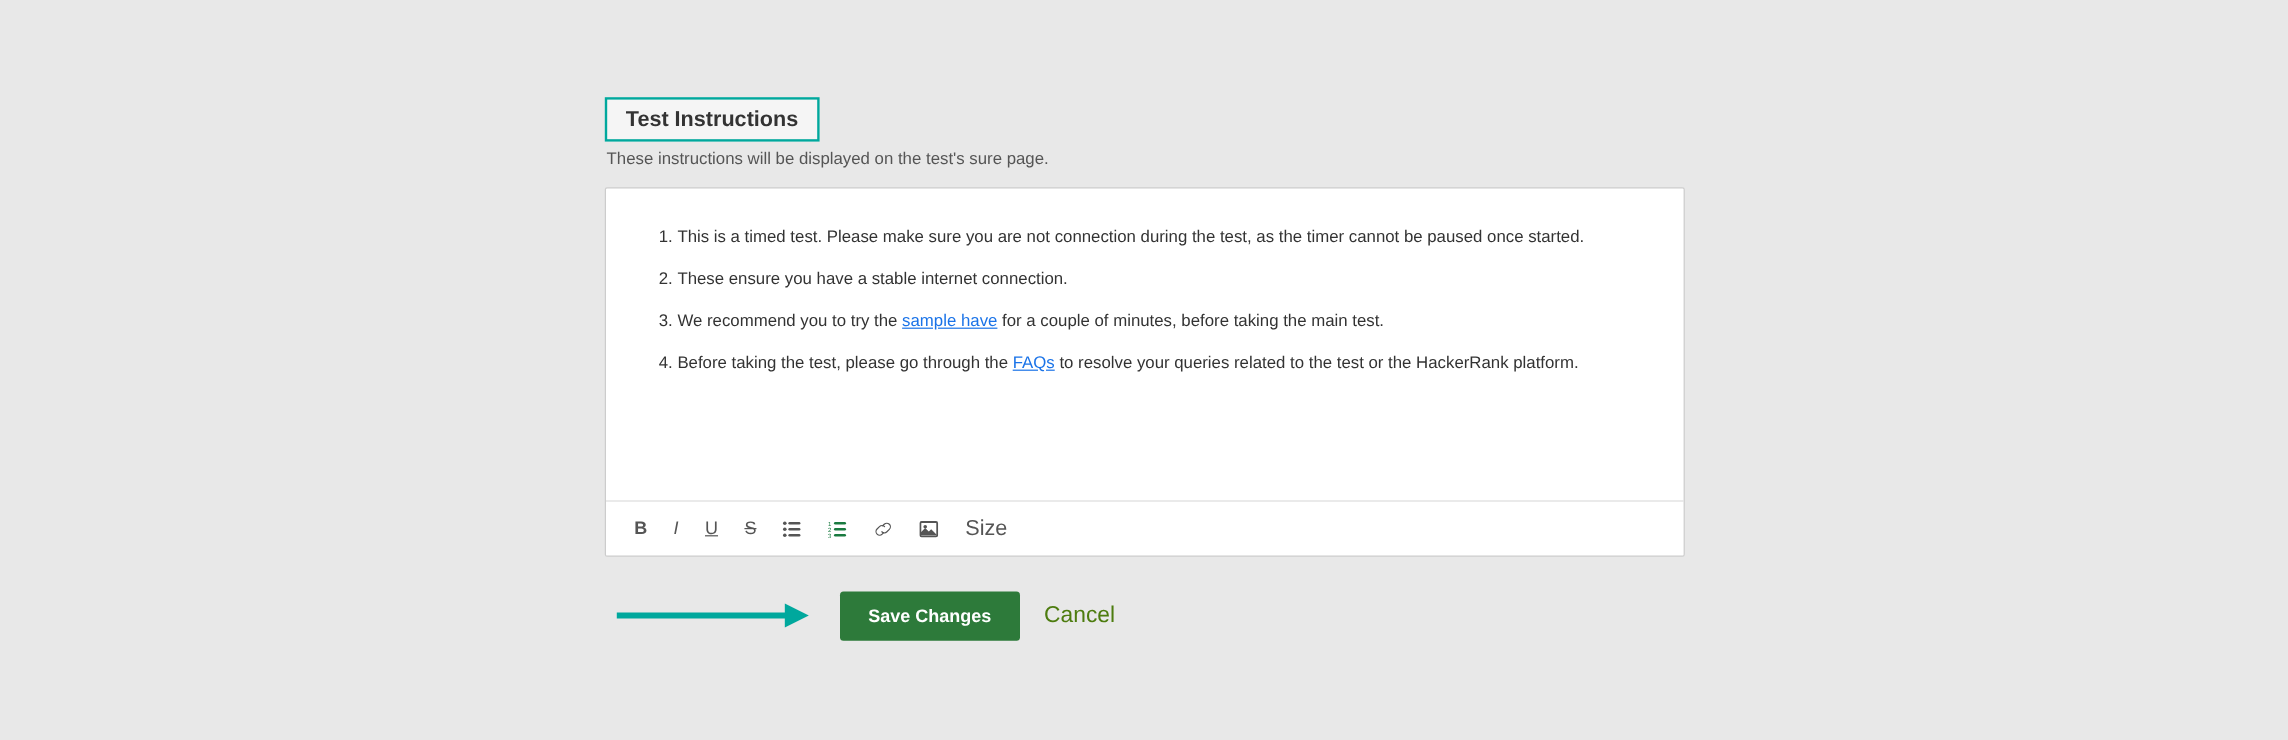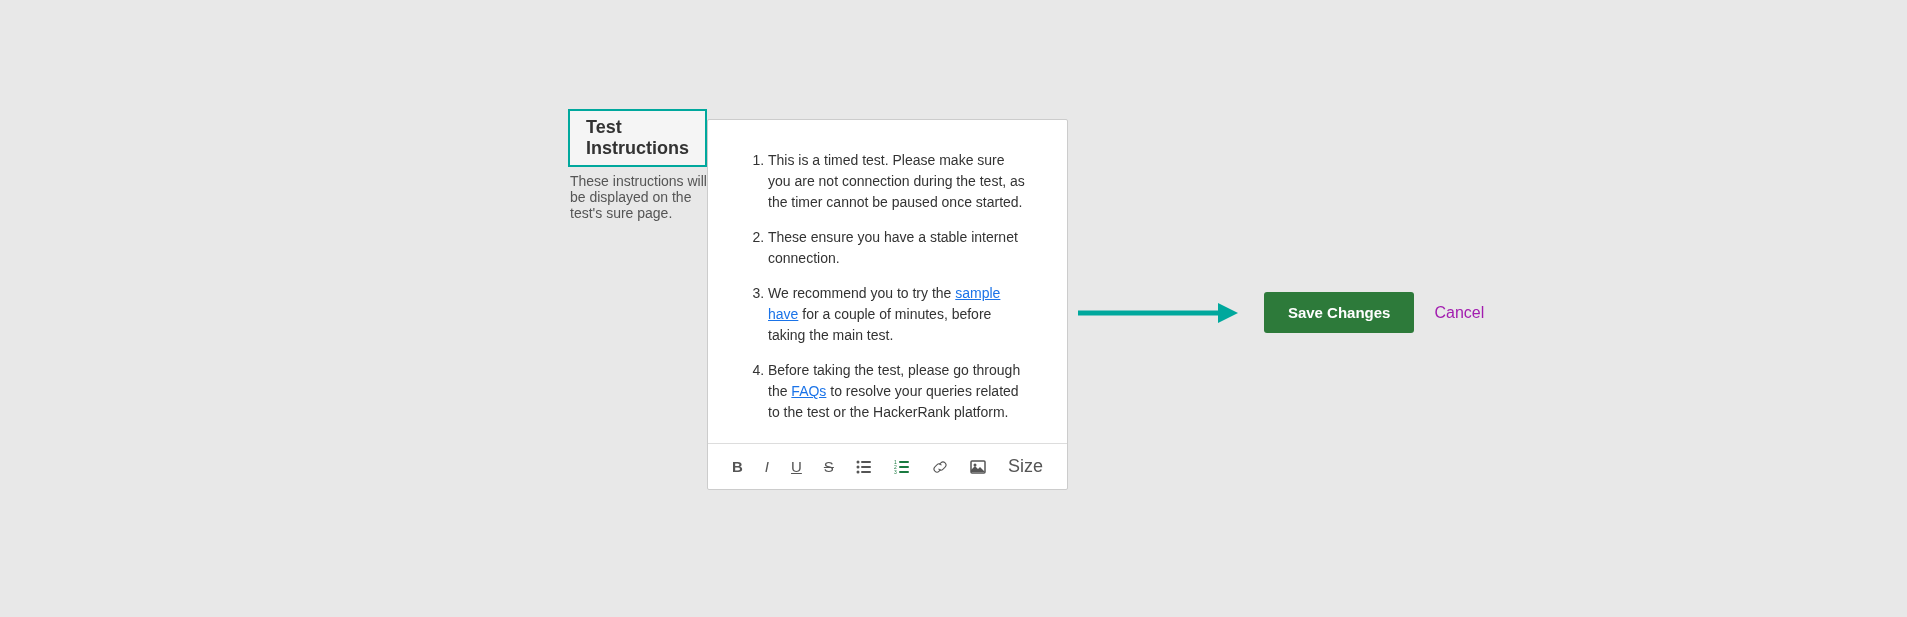--- a/index.html
+++ b/index.html
@@ -14,23 +14,23 @@
       width: 1907px;
       height: 617px;
       display: flex;
       flex-direction: column;
       align-items: center;
       justify-content: center;
       overflow: hidden;
     }
 
     .main-container {
-      width: 771px;
-      display: flex;
-      flex-direction: row;
+      width: 900px;
+      display: flex;
+      flex-direction: column;
       gap: 0;
     }
 
     .title-section {
       margin-bottom: 6px;
     }
 
     .title-box {
       display: inline-block;
       border: 2px solid #00a89d;
@@ -160,22 +160,22 @@
       font-size: 15px;
       font-weight: 600;
       border-radius: 3px;
       cursor: pointer;
       white-space: nowrap;
     }
 
     .cancel-btn {
       background: none;
       border: none;
-      font-size: 16px;
-      color: #a21caf;
+      font-size: 19px;
+      color: #4d7c0f;
       cursor: pointer;
       padding: 12px 8px;
     }
 
     .buttons-group {
       display: flex;
       align-items: center;
       gap: 12px;
     }
   </style>

